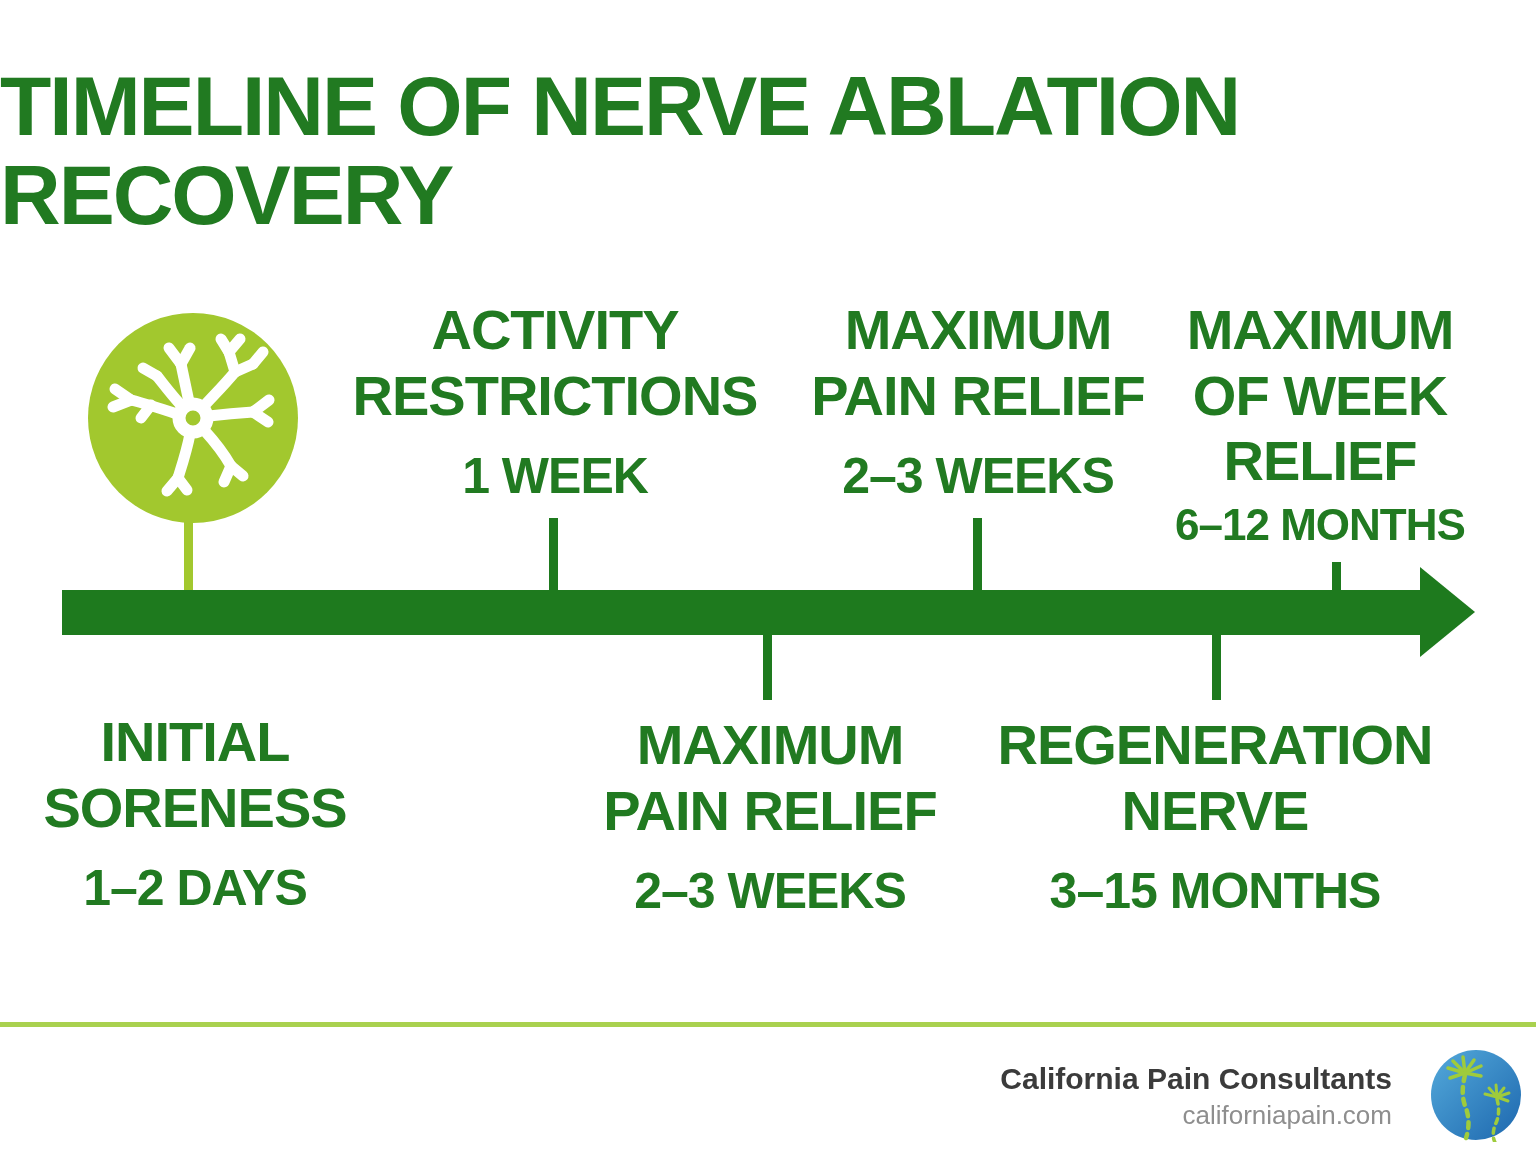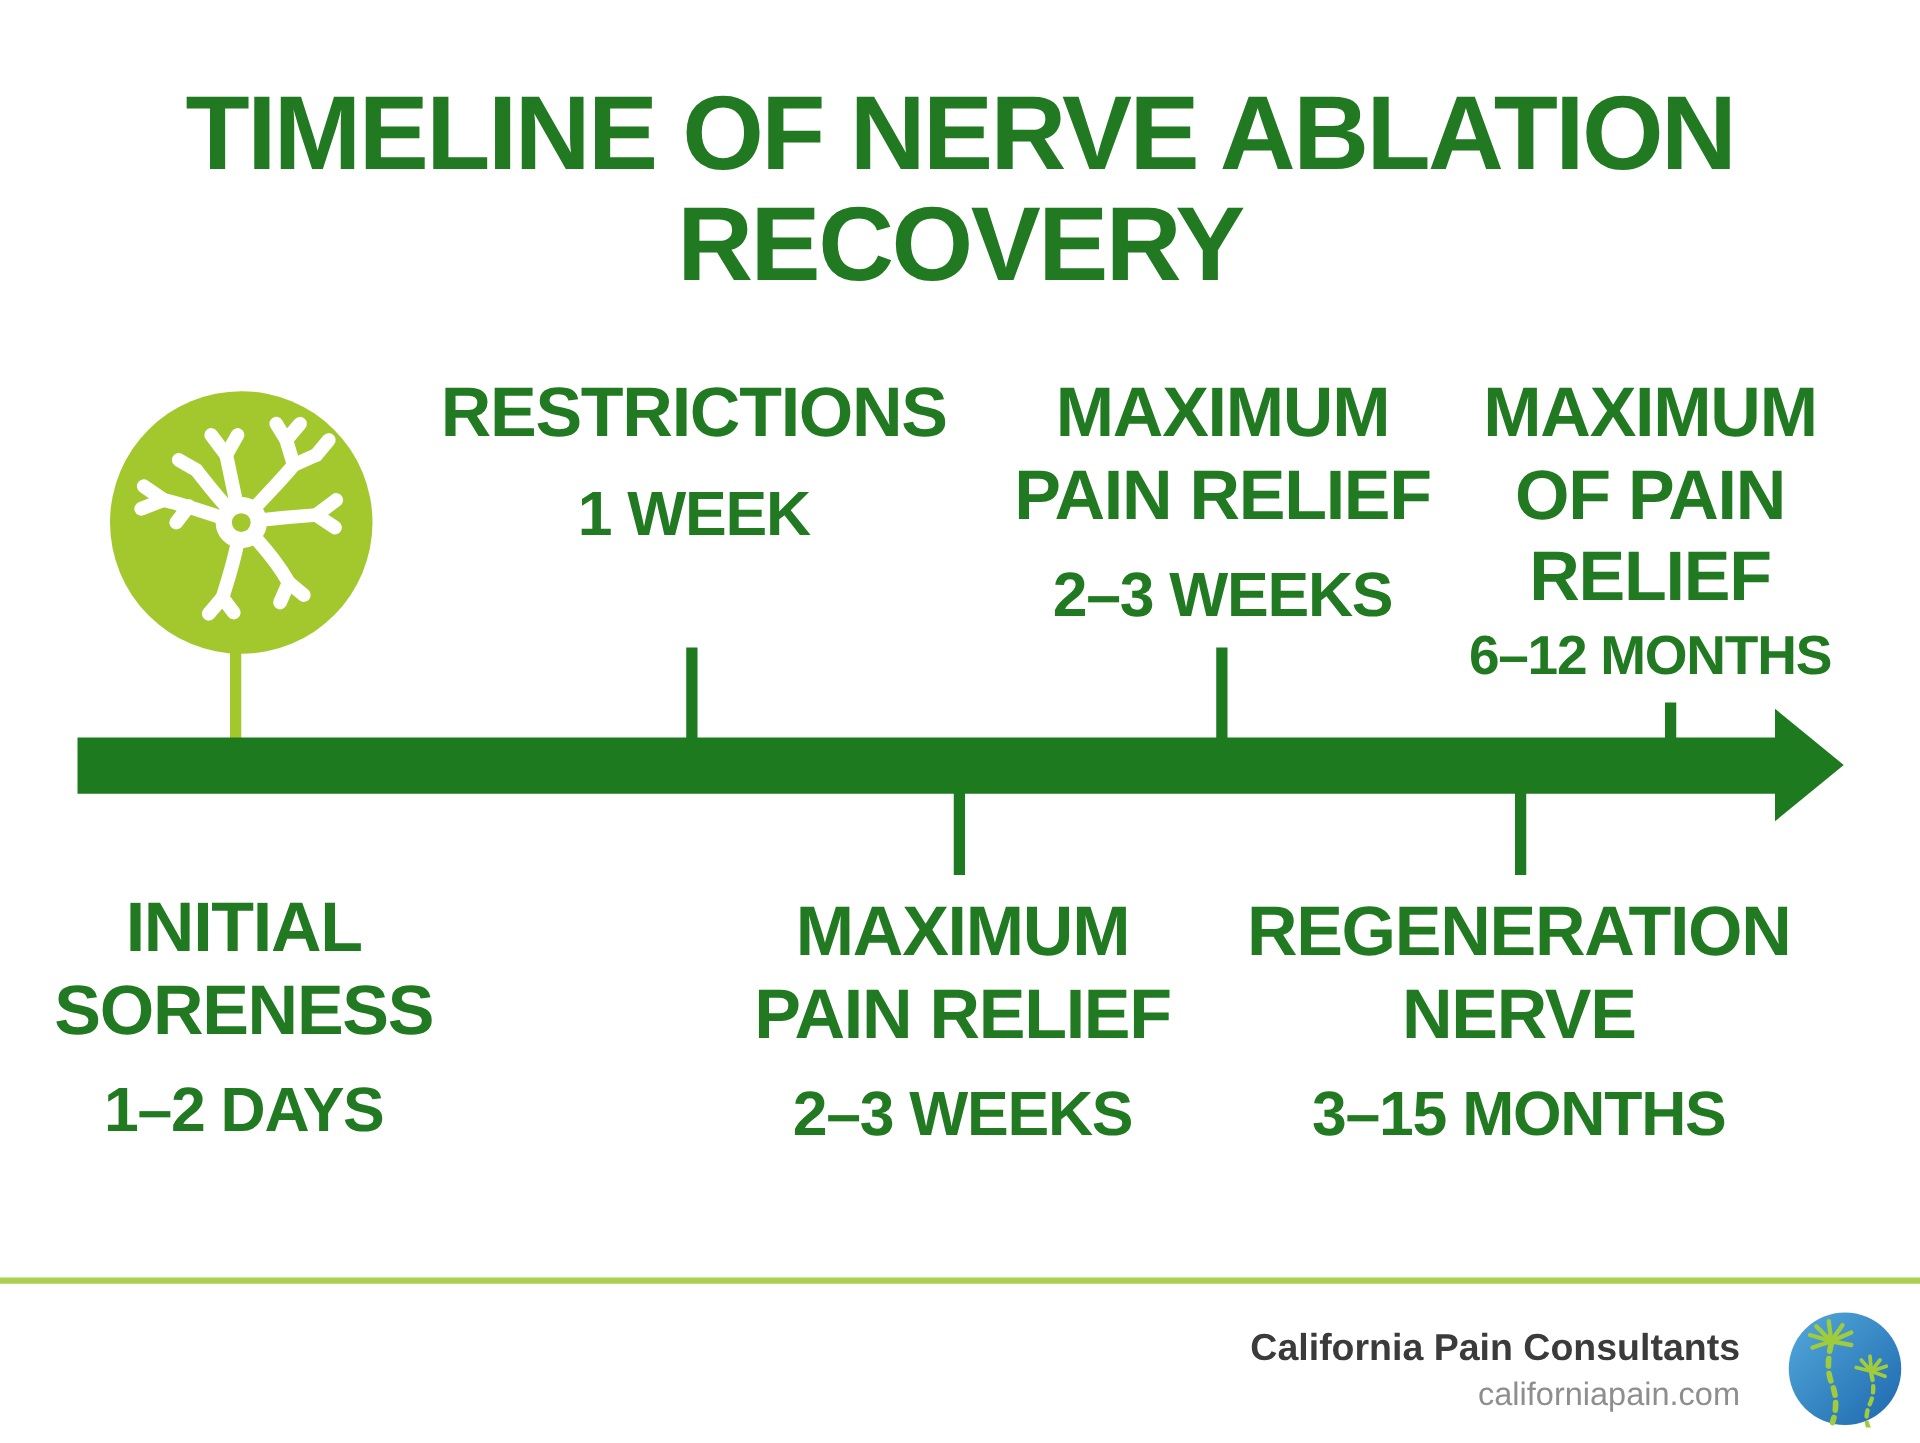--- a/index.html
+++ b/index.html
@@ -6,21 +6,21 @@
   .canvas{
     position:relative;
     width:1536px;height:1154px;
     background:#ffffff;
     overflow:hidden;
     font-family:"Liberation Sans", sans-serif;
   }
   
   .title{
     position:absolute;top:62px;left:0;width:100%;
-    text-align:center;
+    text-align:left;
     color:#217a21;
     font-size:84px;font-weight:800;letter-spacing:-2px;
     line-height:1.06;
   }
   
   .stem{
     position:absolute;left:184px;top:518px;width:9px;height:76px;
     background:#a2c82e;
   }
   .nerve-svg{position:absolute;left:85px;top:310px;}
@@ -130,33 +130,34 @@
   <div class="bar"></div>
   <div class="arrowhead"></div>
 
   <div class="tick t1"></div>
   <div class="tick t2"></div>
   <div class="tick t3"></div>
   <div class="tick b1"></div>
   <div class="tick b2"></div>
 
   <div class="milestone m-above-0">
+    <div class="line">ACTIVITY</div>
     <div class="line">RESTRICTIONS</div>
     <div class="duration">1 WEEK</div>
   </div>
 
   <div class="milestone m-above-1">
     <div class="line">MAXIMUM</div>
     <div class="line">PAIN RELIEF</div>
     <div class="duration">2–3 WEEKS</div>
   </div>
 
   <div class="milestone m-above-2">
     <div class="line">MAXIMUM</div>
-    <div class="line">OF PAIN</div>
+    <div class="line">OF WEEK</div>
     <div class="line">RELIEF</div>
     <div class="duration small">6–12 MONTHS</div>
   </div>
 
   <div class="milestone m-below-0">
     <div class="line">INITIAL</div>
     <div class="line">SORENESS</div>
     <div class="duration">1–2 DAYS</div>
   </div>
 

